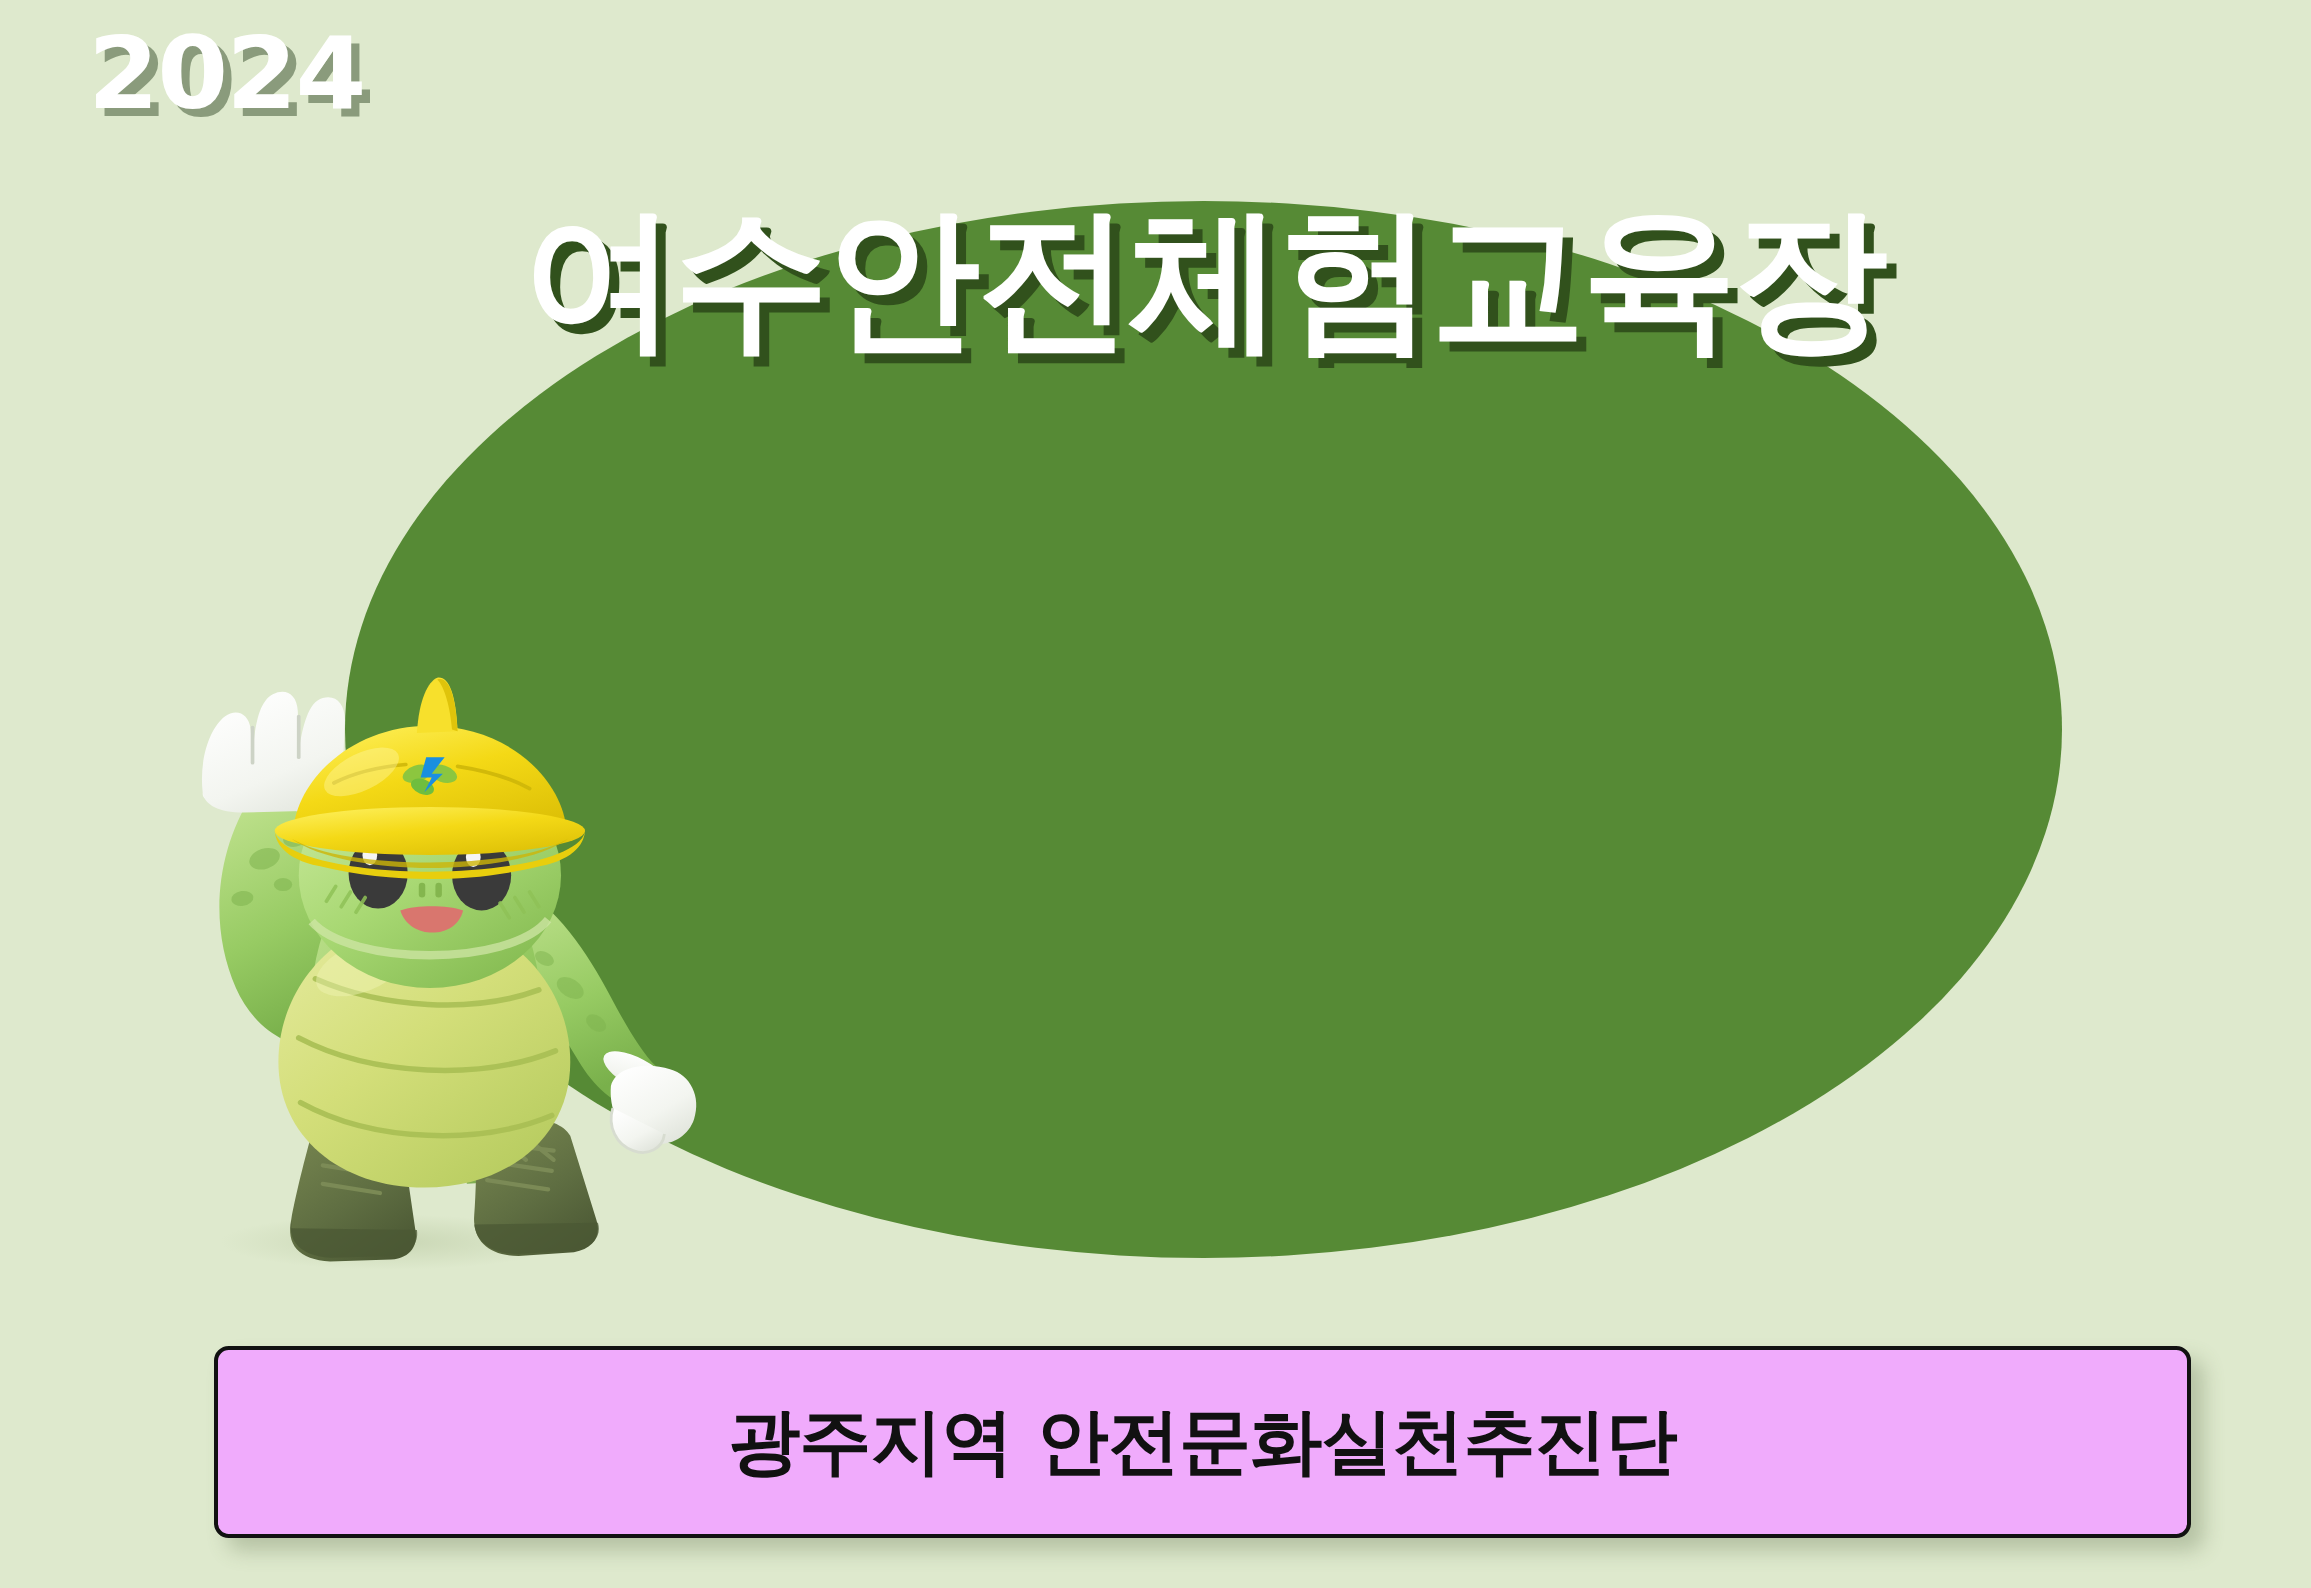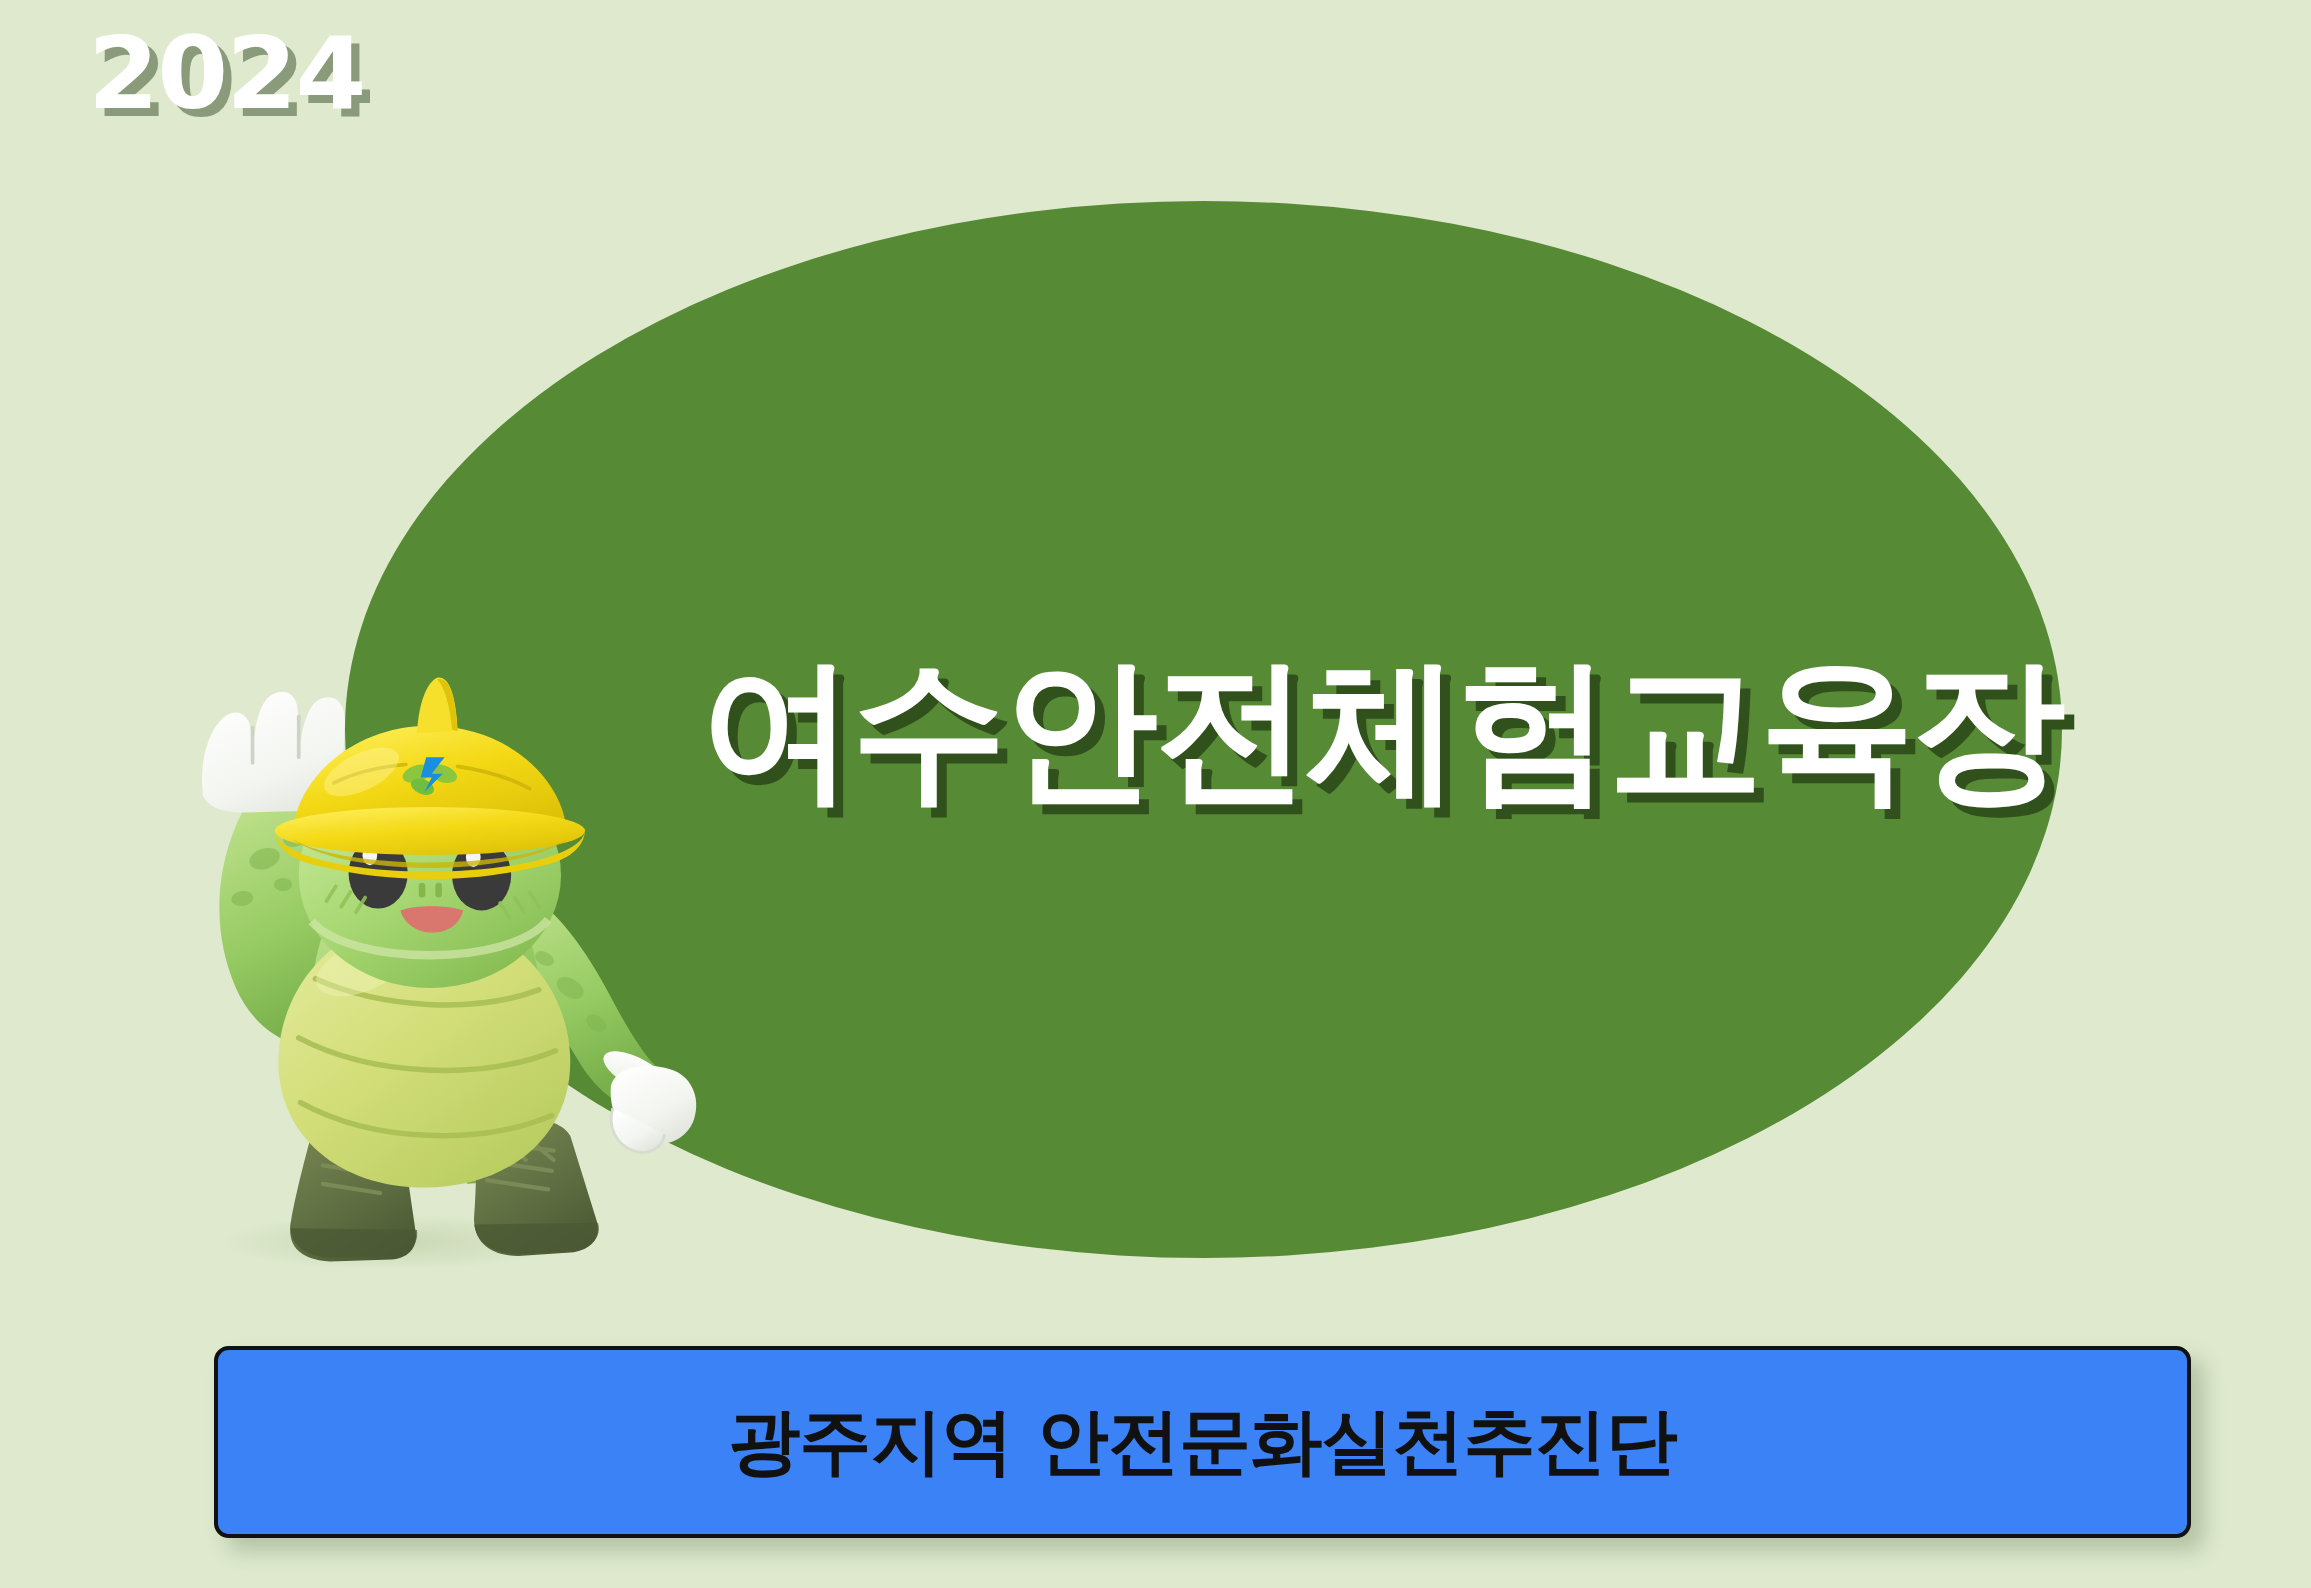--- a/index.html
+++ b/index.html
@@ -33,43 +33,43 @@
     width:1717px;height:1057px;
     background:#568a35;
     border-radius:50%;
   }
 
   
   .headline{
     position:absolute;
     left:305px;top:201px;
     width:1717px;height:1057px;
-    display:flex;flex-direction:row;
-    align-items:center;justify-content:flex-end;
+    display:flex;flex-direction:column;
+    align-items:center;justify-content:flex-start;
     gap:76px;
     pointer-events:none;
   }
   .hl-line{
     color:#ffffff;
     font-weight:bold;
     font-family:"DejaVu Sans",sans-serif;
     line-height:1.0;
     white-space:nowrap;
     text-shadow:10px 10px 0 #31511c;
     letter-spacing:-3.7px;
   }
   .hl-1{font-size:155px;}
   .hl-2{font-size:155px;letter-spacing:3.7px;}
 
   
   .banner{
     position:absolute;
     left:174px;top:1346px;
     width:1977px;height:192px;
-    background:#3b82f6;
+    background:#f0abfc;
     border:4.6px solid #111111;
     border-radius:14.8px;
     box-sizing:border-box;
     display:flex;align-items:center;justify-content:center;
     box-shadow:13px 13px 20px rgba(90,105,70,.30);
   }
   .banner-text{
     color:#111111;
     font-weight:bold;
     font-size:72px;

